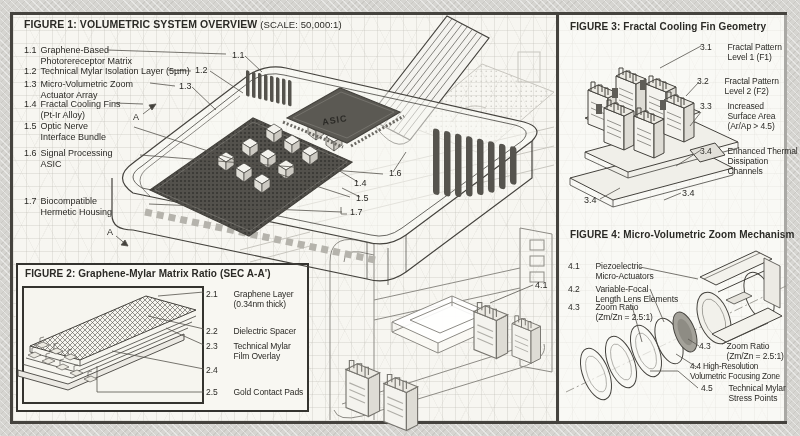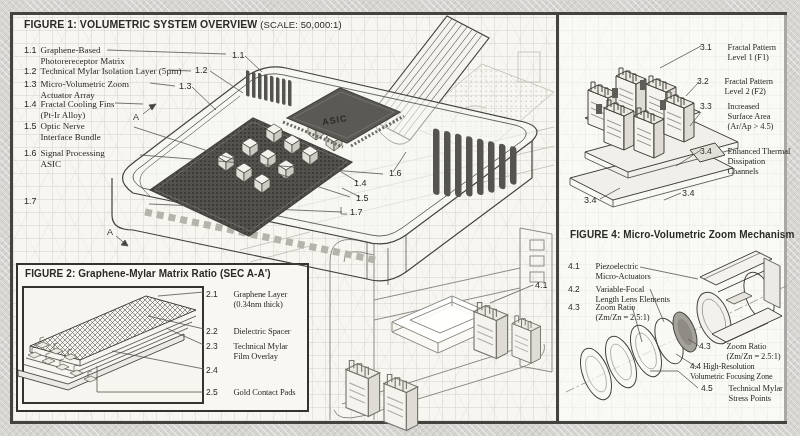--- a/index.html
+++ b/index.html
@@ -25,21 +25,21 @@
   .rpanel{position:absolute;left:559px;top:15px;width:228px;height:406px;background:rgba(252,251,247,.55);}
   .f2panel{position:absolute;left:16px;top:263px;width:293px;height:149px;box-sizing:border-box;
     border:2px solid #34332f;background:#f8f7f2;}
   .f2box{position:absolute;left:22px;top:286px;width:182px;height:118px;box-sizing:border-box;
     border:2px solid #34332f;background:#f6f5ef;}
   .ftitle{position:absolute;font-size:10.5px;font-weight:bold;letter-spacing:.1px;white-space:nowrap;}
   .ftitle .scale{font-weight:normal;font-size:9.5px;text-align:right;}
   .f2t,.f3t,.f4t{font-size:10px;}
   .lbl{position:absolute;display:flex;gap:4px;font-size:9px;line-height:1.18;}
   .lbl .n{white-space:nowrap;}
-  .lbl .t{white-space:pre-line;font-family:Liberation Serif, serif;}
+  .lbl .t{white-space:pre-line;}
   .sm{font-size:8.5px;letter-spacing:-0.1px;gap:16px;}
   .blk{display:block;width:99px;font-size:8.2px;letter-spacing:-0.2px;}
   .blk .n,.blk .t{display:inline;}
   svg.linework{position:absolute;left:0;top:0;pointer-events:none;}
   svg.linework text{font-family:"Liberation Sans",sans-serif;fill:#2b2a26;font-size:9px;}
 </style>
 </head>
 <body>
 
 <div class="stage">
@@ -284,20 +284,21 @@
       <text x="584" y="203">3.4</text>
       <text x="682" y="196">3.4</text>
     </g>
   </svg>
 
   <div class="ftitle" style="left:24px;top:18px">
     <b>FIGURE 1: VOLUMETRIC SYSTEM OVERVIEW</b>
     <span class="scale">(SCALE: 50,000:1)</span>
   </div>
   <div class="ftitle f2t" style="left:25px;top:268px">FIGURE 2: Graphene-Mylar Matrix Ratio (SEC A-A')</div>
+  <div class="ftitle f3t" style="left:570px;top:21px">FIGURE 3: Fractal Cooling Fin Geometry</div>
   <div class="ftitle f4t" style="left:570px;top:229px">FIGURE 4: Micro-Volumetric Zoom Mechanism</div>
 
   <div class="lbl" style="left:24px;top:45px">
     <span class="n">1.1</span>
     <span class="t">Graphene-Based
 Photorereceptor Matrix</span>
   </div>
   <div class="lbl" style="left:24px;top:66px">
     <span class="n">1.2</span>
     <span class="t">Technical Mylar Isolation Layer (5µm)</span>
@@ -317,20 +318,22 @@
     <span class="t">Optic Nerve
 Interface Bundle</span>
   </div>
   <div class="lbl" style="left:24px;top:148px">
     <span class="n">1.6</span>
     <span class="t">Signal Processing
 ASIC</span>
   </div>
   <div class="lbl" style="left:24px;top:196px">
     <span class="n">1.7</span>
+    <span class="t">Biocompatible
+Hermetic Housing</span>
   </div>
 
   <div class="lbl sm" style="left:206px;top:289px">
     <span class="n">2.1</span>
     <span class="t">Graphene Layer
 (0.34nm thick)</span>
   </div>
   <div class="lbl sm" style="left:206px;top:326px">
     <span class="n">2.2</span>
     <span class="t">Dielectric Spacer</span>

